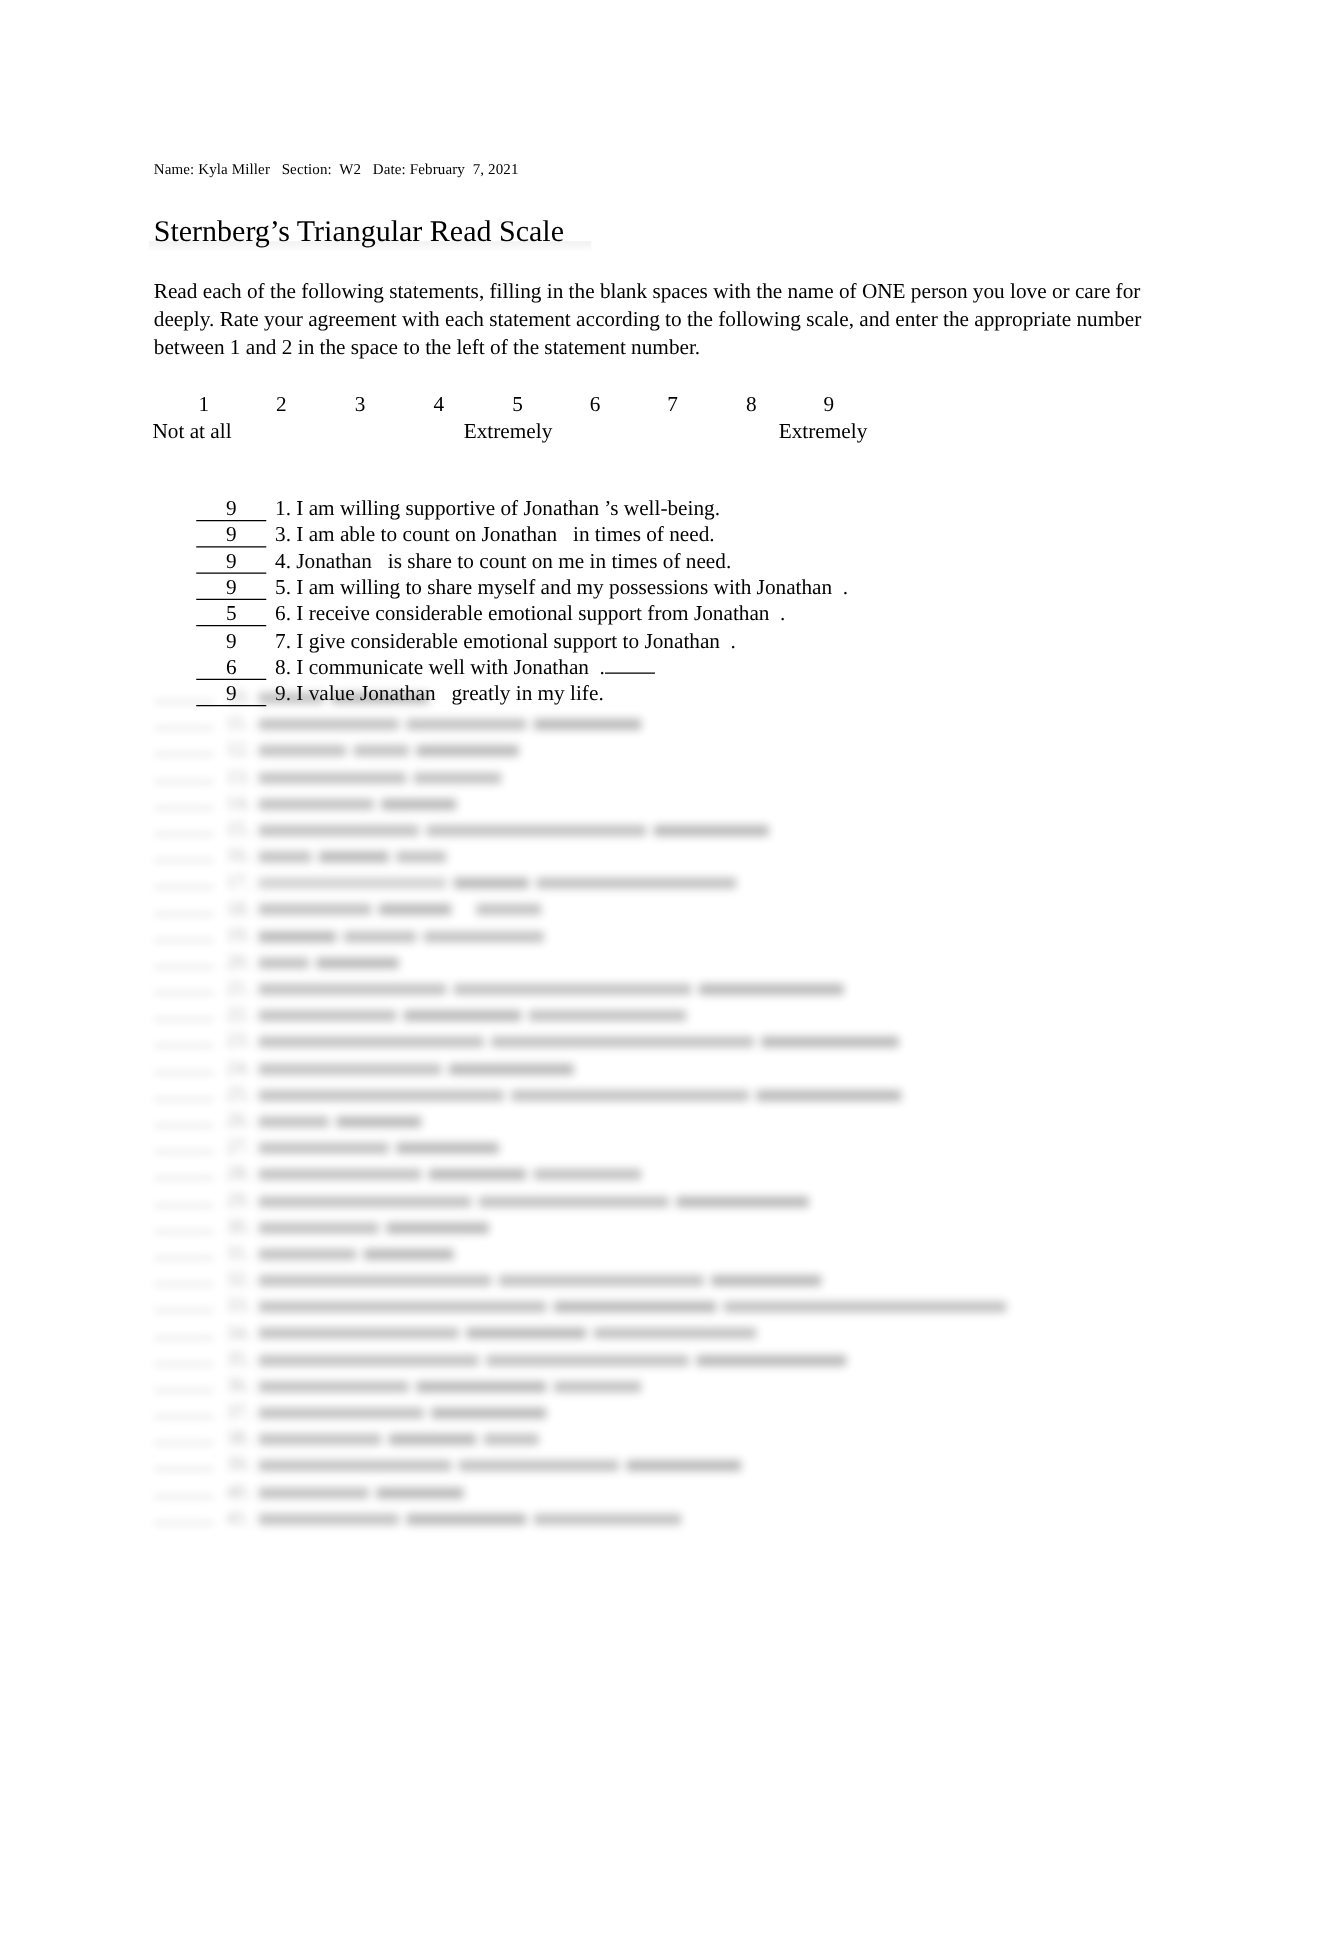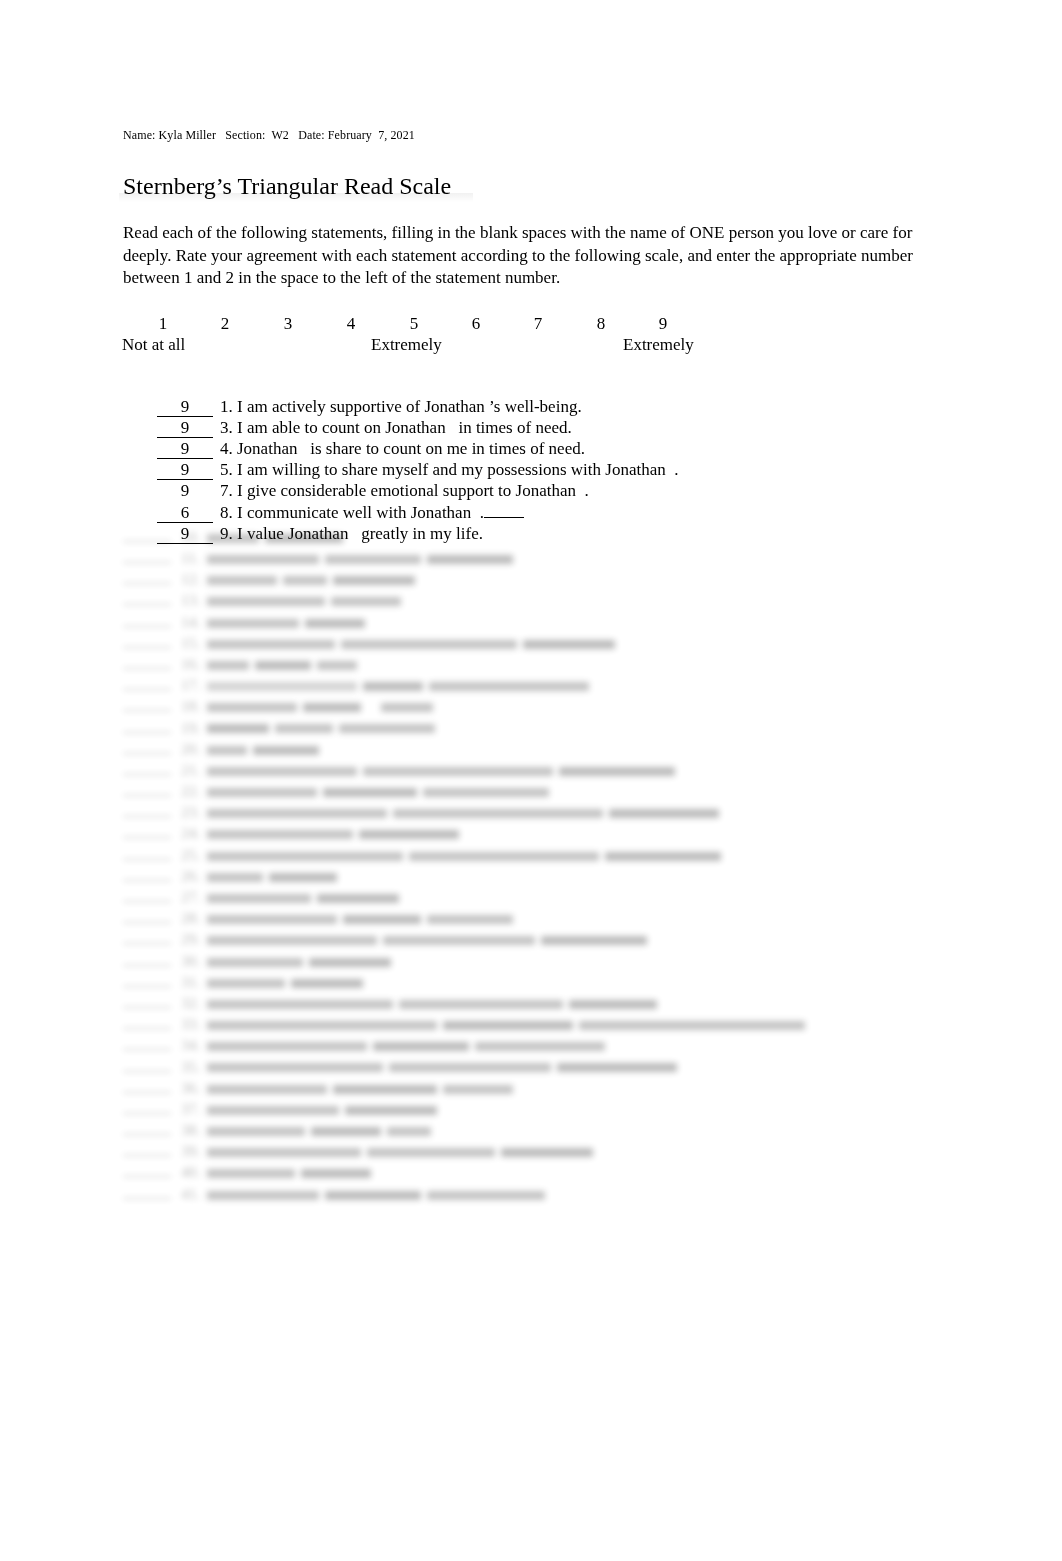--- a/index.html
+++ b/index.html
@@ -208,36 +208,39 @@
       <div class="scale-labels">
         <span class="lbl-not">Not at all</span>
         <span class="lbl-mod">Extremely</span>
         <span class="lbl-ext">Extremely</span>
       </div>
     </div>
 
     <div class="statements">
 
       <div class="stmt">
-        <span class="blank">9</span><span>1.</span> <span>I am actively supportive of Jonathan ’s well-being.</span>
+        <span class="blank">9</span><span>1.</span> <span>I am willing supportive of Jonathan ’s well-being.</span>
       </div>
 
 
       <div class="stmt">
         <span class="blank">9</span><span>3.</span> <span>I am able to count on Jonathan   in times of need.</span>
       </div>
 
       <div class="stmt">
         <span class="blank">9</span><span>4.</span> <span>Jonathan   is share to count on me in times of need.</span>
       </div>
 
       <div class="stmt">
         <span class="blank">9</span><span>5.</span> <span>I am willing to share myself and my possessions with Jonathan  .</span>
       </div>
 
+      <div class="stmt">
+        <span class="blank">5</span><span>6.</span> <span>I receive considerable emotional support from Jonathan  .</span>
+      </div>
 
       <div class="stmt">
         <span class="blank nolines">9</span><span>7.</span> <span>I give considerable emotional support to Jonathan  .</span>
       </div>
 
       <div class="stmt">
         <span class="blank">6</span><span>8.</span> <span>I communicate well with Jonathan  .</span><span class="trail-blank"></span>
       </div>
 
       <div class="stmt">

